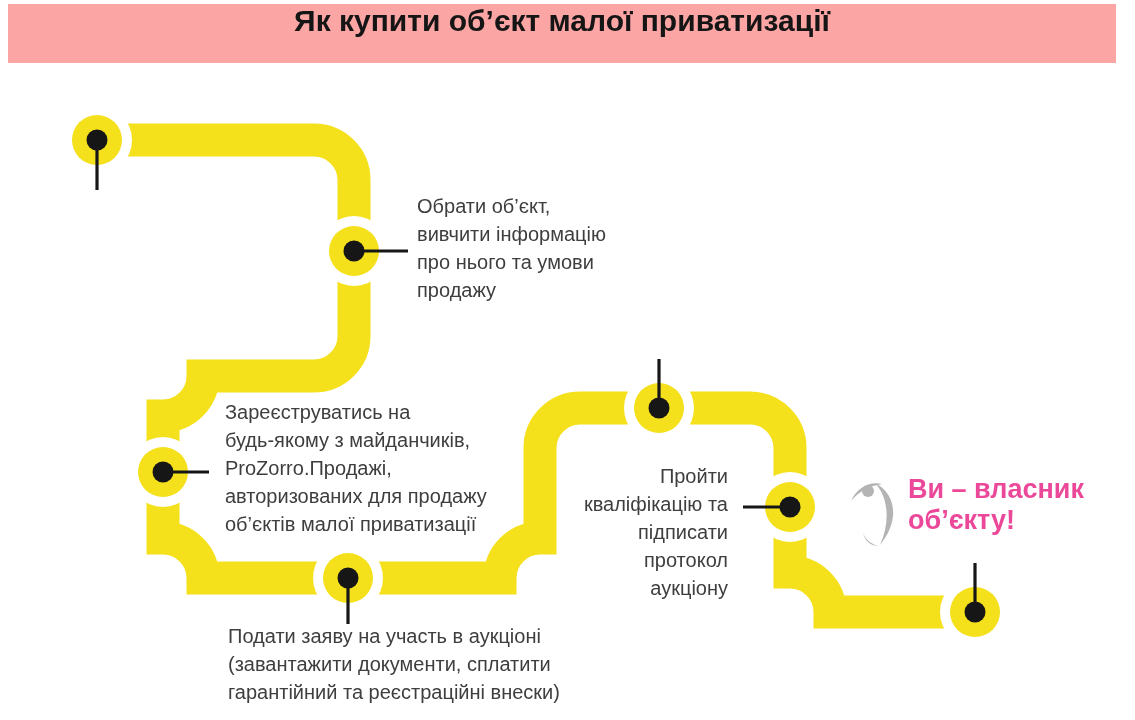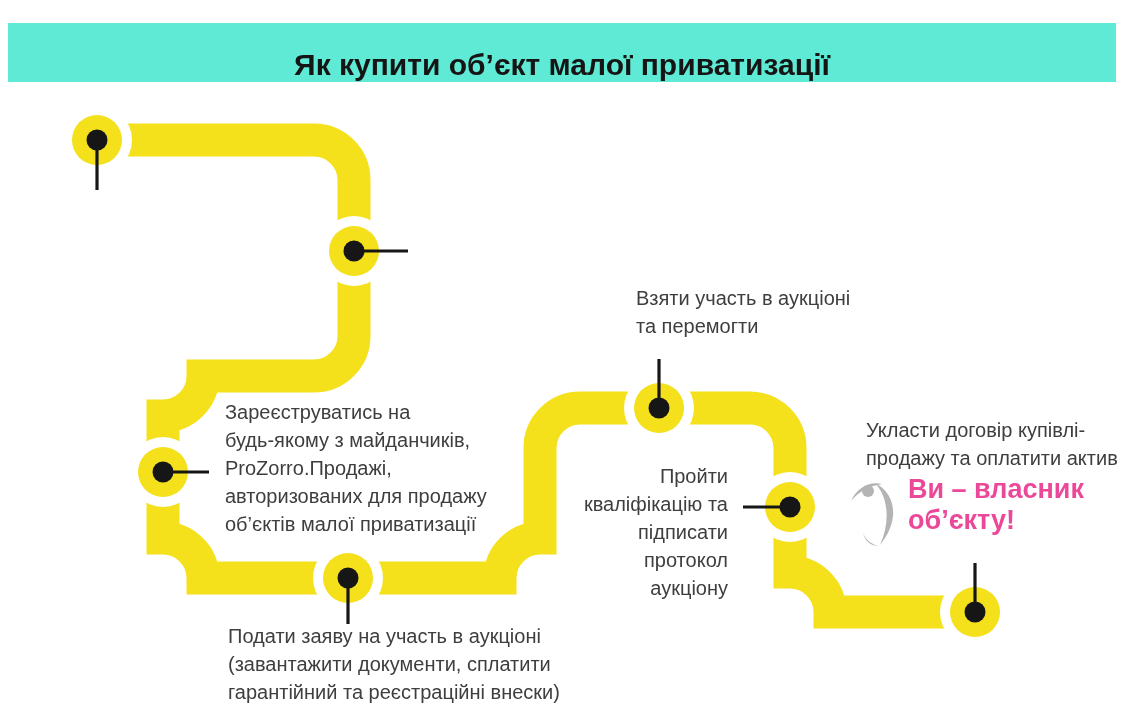--- a/index.html
+++ b/index.html
@@ -11,26 +11,26 @@
   .canvas {
     position: relative;
     width: 1135px;
     height: 720px;
     background: #ffffff;
     overflow: hidden;
   }
   .title-bar {
     position: absolute;
     left: 8px;
-    top: 23px;
+    top: 4px;
     width: 1108px;
     height: 59px;
-    background: #5eead4;
+    background: #fca5a5;
     display: flex;
-    align-items: flex-end;
+    align-items: flex-start;
     justify-content: center;
   }
   .title-bar h1 {
     margin: 0;
     font-size: 30px;
     font-weight: 700;
     color: #151515;
     letter-spacing: 0;
   }
   .route-svg {
@@ -115,37 +115,37 @@
       <circle cx="97" cy="140" r="10.5"></circle>
       <circle cx="354" cy="251" r="10.5"></circle>
       <circle cx="163" cy="472" r="10.5"></circle>
       <circle cx="348" cy="578" r="10.5"></circle>
       <circle cx="659" cy="408" r="10.5"></circle>
       <circle cx="790" cy="507" r="10.5"></circle>
       <circle cx="975" cy="612" r="10.5"></circle>
     </g>
   </svg>
 
+  <div class="step-label" style="left:417px; top:192px;">Обрати об’єкт,
+вивчити інформацію
+про нього та умови
+продажу</div>
   <div class="step-label" style="left:228px; top:622px;">Подати заяву на участь в аукціоні
 (завантажити документи, сплатити
 гарантійний та реєстраційні внески)</div>
   <div class="step-label" style="left:225px; top:398px;">Зареєструватись на
 будь-якому з майданчиків,
 ProZorro.Продажі,
 авторизованих для продажу
 об’єктів малої приватизації</div>
-  <div class="step-label" style="left:636px; top:284px;">Взяти участь в аукціоні
-та перемогти</div>
   <div class="step-label align-right" style="left:508px; top:462px; width:220px;">Пройти
 кваліфікацію та
 підписати
 протокол
 аукціону</div>
-  <div class="step-label" style="left:866px; top:416px;">Укласти договір купівлі-
-продажу та оплатити актив</div>
 
   <svg class="figure-icon" viewBox="0 0 60 72">
     <g fill="#b4b4b4">
       <path d="M30 6 C50 16 56 42 35 68 C45 46 44 21 30 6 Z"></path>
       <path d="M6 24 C12 11 24 4 37 7 C25 9 14 14 6 24 Z"></path>
       <circle cx="23" cy="14" r="6"></circle>
       <path d="M18 56 C21 63 26 67 33 69 C26 69 20 64 18 56 Z"></path>
     </g>
   </svg>
   <div class="headline">Ви – власник

